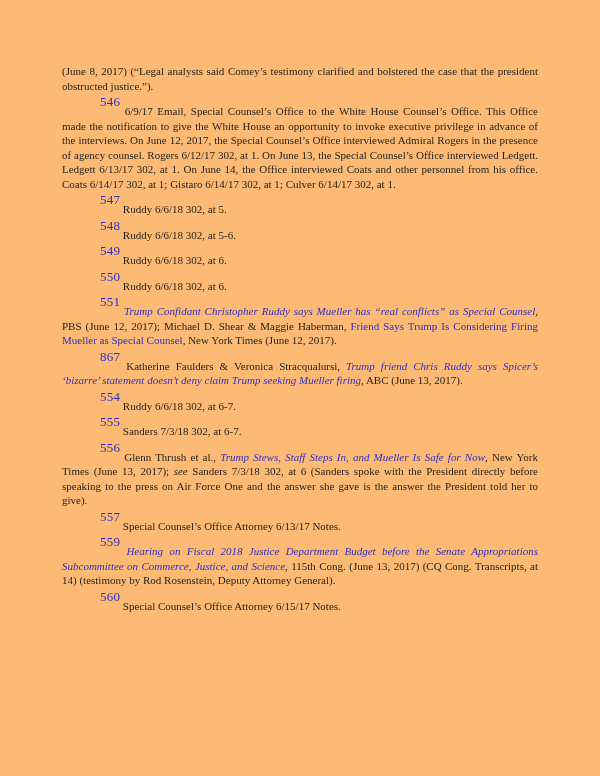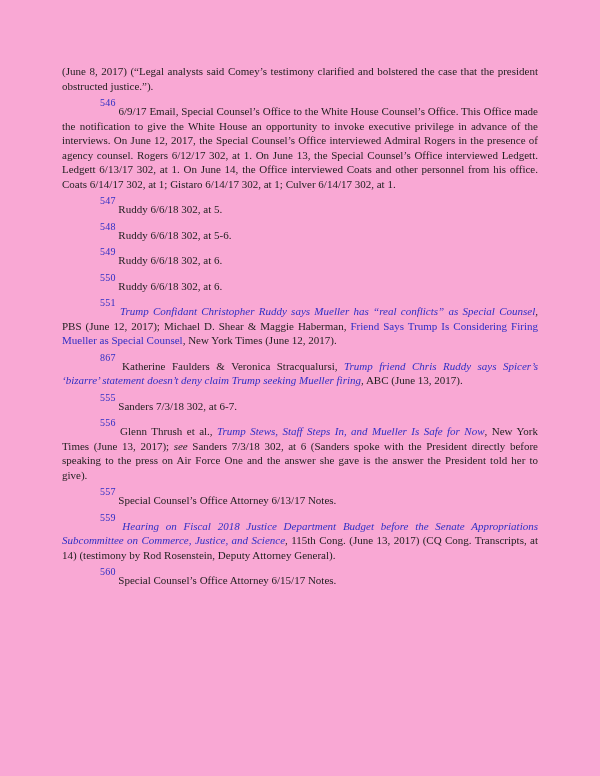--- a/index.html
+++ b/index.html
@@ -12,39 +12,39 @@
     height: 776px;
     overflow: hidden;
     font-family: "Liberation Serif", "DejaVu Serif", serif;
     color: #1f1f1f;
   }
   .page {
     box-sizing: border-box;
     width: 600px;
     height: 776px;
     padding: 64px 62px 0 62px;
-    background: #f9a8d4;
+    background: #fdba74;
   }
   .doc p {
     margin: 0;
     font-size: 11px;
     line-height: 14.5px;
     text-align: justify;
     color: #1f1f1f;
   }
   .doc p.fn {
     margin-top: 11px;
     text-indent: 38px;
   }
   .doc p.cont {
     margin-top: 0;
     text-indent: 0;
   }
   sup.fnum {
-    font-size: 10px;
+    font-size: 13px;
     line-height: 0;
     position: relative;
     top: -4px;
     color: #2f2fc5;
     letter-spacing: 0.2px;
   }
   .it { font-style: italic; }
   .lk { color: #2f2fc5; margin-top: 23px; }
 </style>
 </head>
@@ -54,20 +54,21 @@
   <div class="doc">
     <p class="cont" id="continuation"><span>(June 8, 2017) (“Legal analysts said Comey’s testimony clarified and bolstered the case that the president obstructed justice.”).</span></p>
     <div id="footnotes">
         <p class="fn"><sup class="fnum">546</sup> <span>6/9/17 Email, Special Counsel’s Office to the White House Counsel’s Office. This Office made the notification to give the White House an opportunity to invoke executive privilege in advance of the interviews. On June 12, 2017, the Special Counsel’s Office interviewed Admiral Rogers in the presence of agency counsel. Rogers 6/12/17 302, at 1. On June 13, the Special Counsel’s Office interviewed Ledgett. Ledgett 6/13/17 302, at 1. On June 14, the Office interviewed Coats and other personnel from his office. Coats 6/14/17 302, at 1; Gistaro 6/14/17 302, at 1; Culver 6/14/17 302, at 1.</span></p>
         <p class="fn"><sup class="fnum">547</sup> <span>Ruddy 6/6/18 302, at 5.</span></p>
         <p class="fn"><sup class="fnum">548</sup> <span>Ruddy 6/6/18 302, at 5-6.</span></p>
         <p class="fn"><sup class="fnum">549</sup> <span>Ruddy 6/6/18 302, at 6.</span></p>
         <p class="fn"><sup class="fnum">550</sup> <span>Ruddy 6/6/18 302, at 6.</span></p>
         <p class="fn"><sup class="fnum">551</sup> <span class="it lk">Trump Confidant Christopher Ruddy says Mueller has “real conflicts” as Special Counsel</span><span>, PBS (June 12, 2017); Michael D. Shear &amp; Maggie Haberman, </span><span class="lk">Friend Says Trump Is Considering Firing Mueller as Special Counsel</span><span>, New York Times (June 12, 2017).</span></p>
         <p class="fn"><sup class="fnum">867</sup> <span>Katherine Faulders &amp; Veronica Stracqualursi, </span><span class="it lk">Trump friend Chris Ruddy says Spicer’s ‘bizarre’ statement doesn’t deny claim Trump seeking Mueller firing</span><span>, ABC (June 13, 2017).</span></p>
+        <p class="fn"><sup class="fnum">554</sup> <span>Ruddy 6/6/18 302, at 6-7.</span></p>
         <p class="fn"><sup class="fnum">555</sup> <span>Sanders 7/3/18 302, at 6-7.</span></p>
         <p class="fn"><sup class="fnum">556</sup> <span>Glenn Thrush et al., </span><span class="it lk">Trump Stews, Staff Steps In, and Mueller Is Safe for Now</span><span>, New York Times (June 13, 2017); </span><span class="it">see</span><span> Sanders 7/3/18 302, at 6 (Sanders spoke with the President directly before speaking to the press on Air Force One and the answer she gave is the answer the President told her to give).</span></p>
         <p class="fn"><sup class="fnum">557</sup> <span>Special Counsel’s Office Attorney 6/13/17 Notes.</span></p>
         <p class="fn"><sup class="fnum">559</sup> <span class="it lk">Hearing on Fiscal 2018 Justice Department Budget before the Senate Appropriations Subcommittee on Commerce, Justice, and Science</span><span>, 115th Cong. (June 13, 2017) (CQ Cong. Transcripts, at 14) (testimony by Rod Rosenstein, Deputy Attorney General).</span></p>
         <p class="fn"><sup class="fnum">560</sup> <span>Special Counsel’s Office Attorney 6/15/17 Notes.</span></p>
       </div>
   </div>
 </div>
 
 </body></html>

